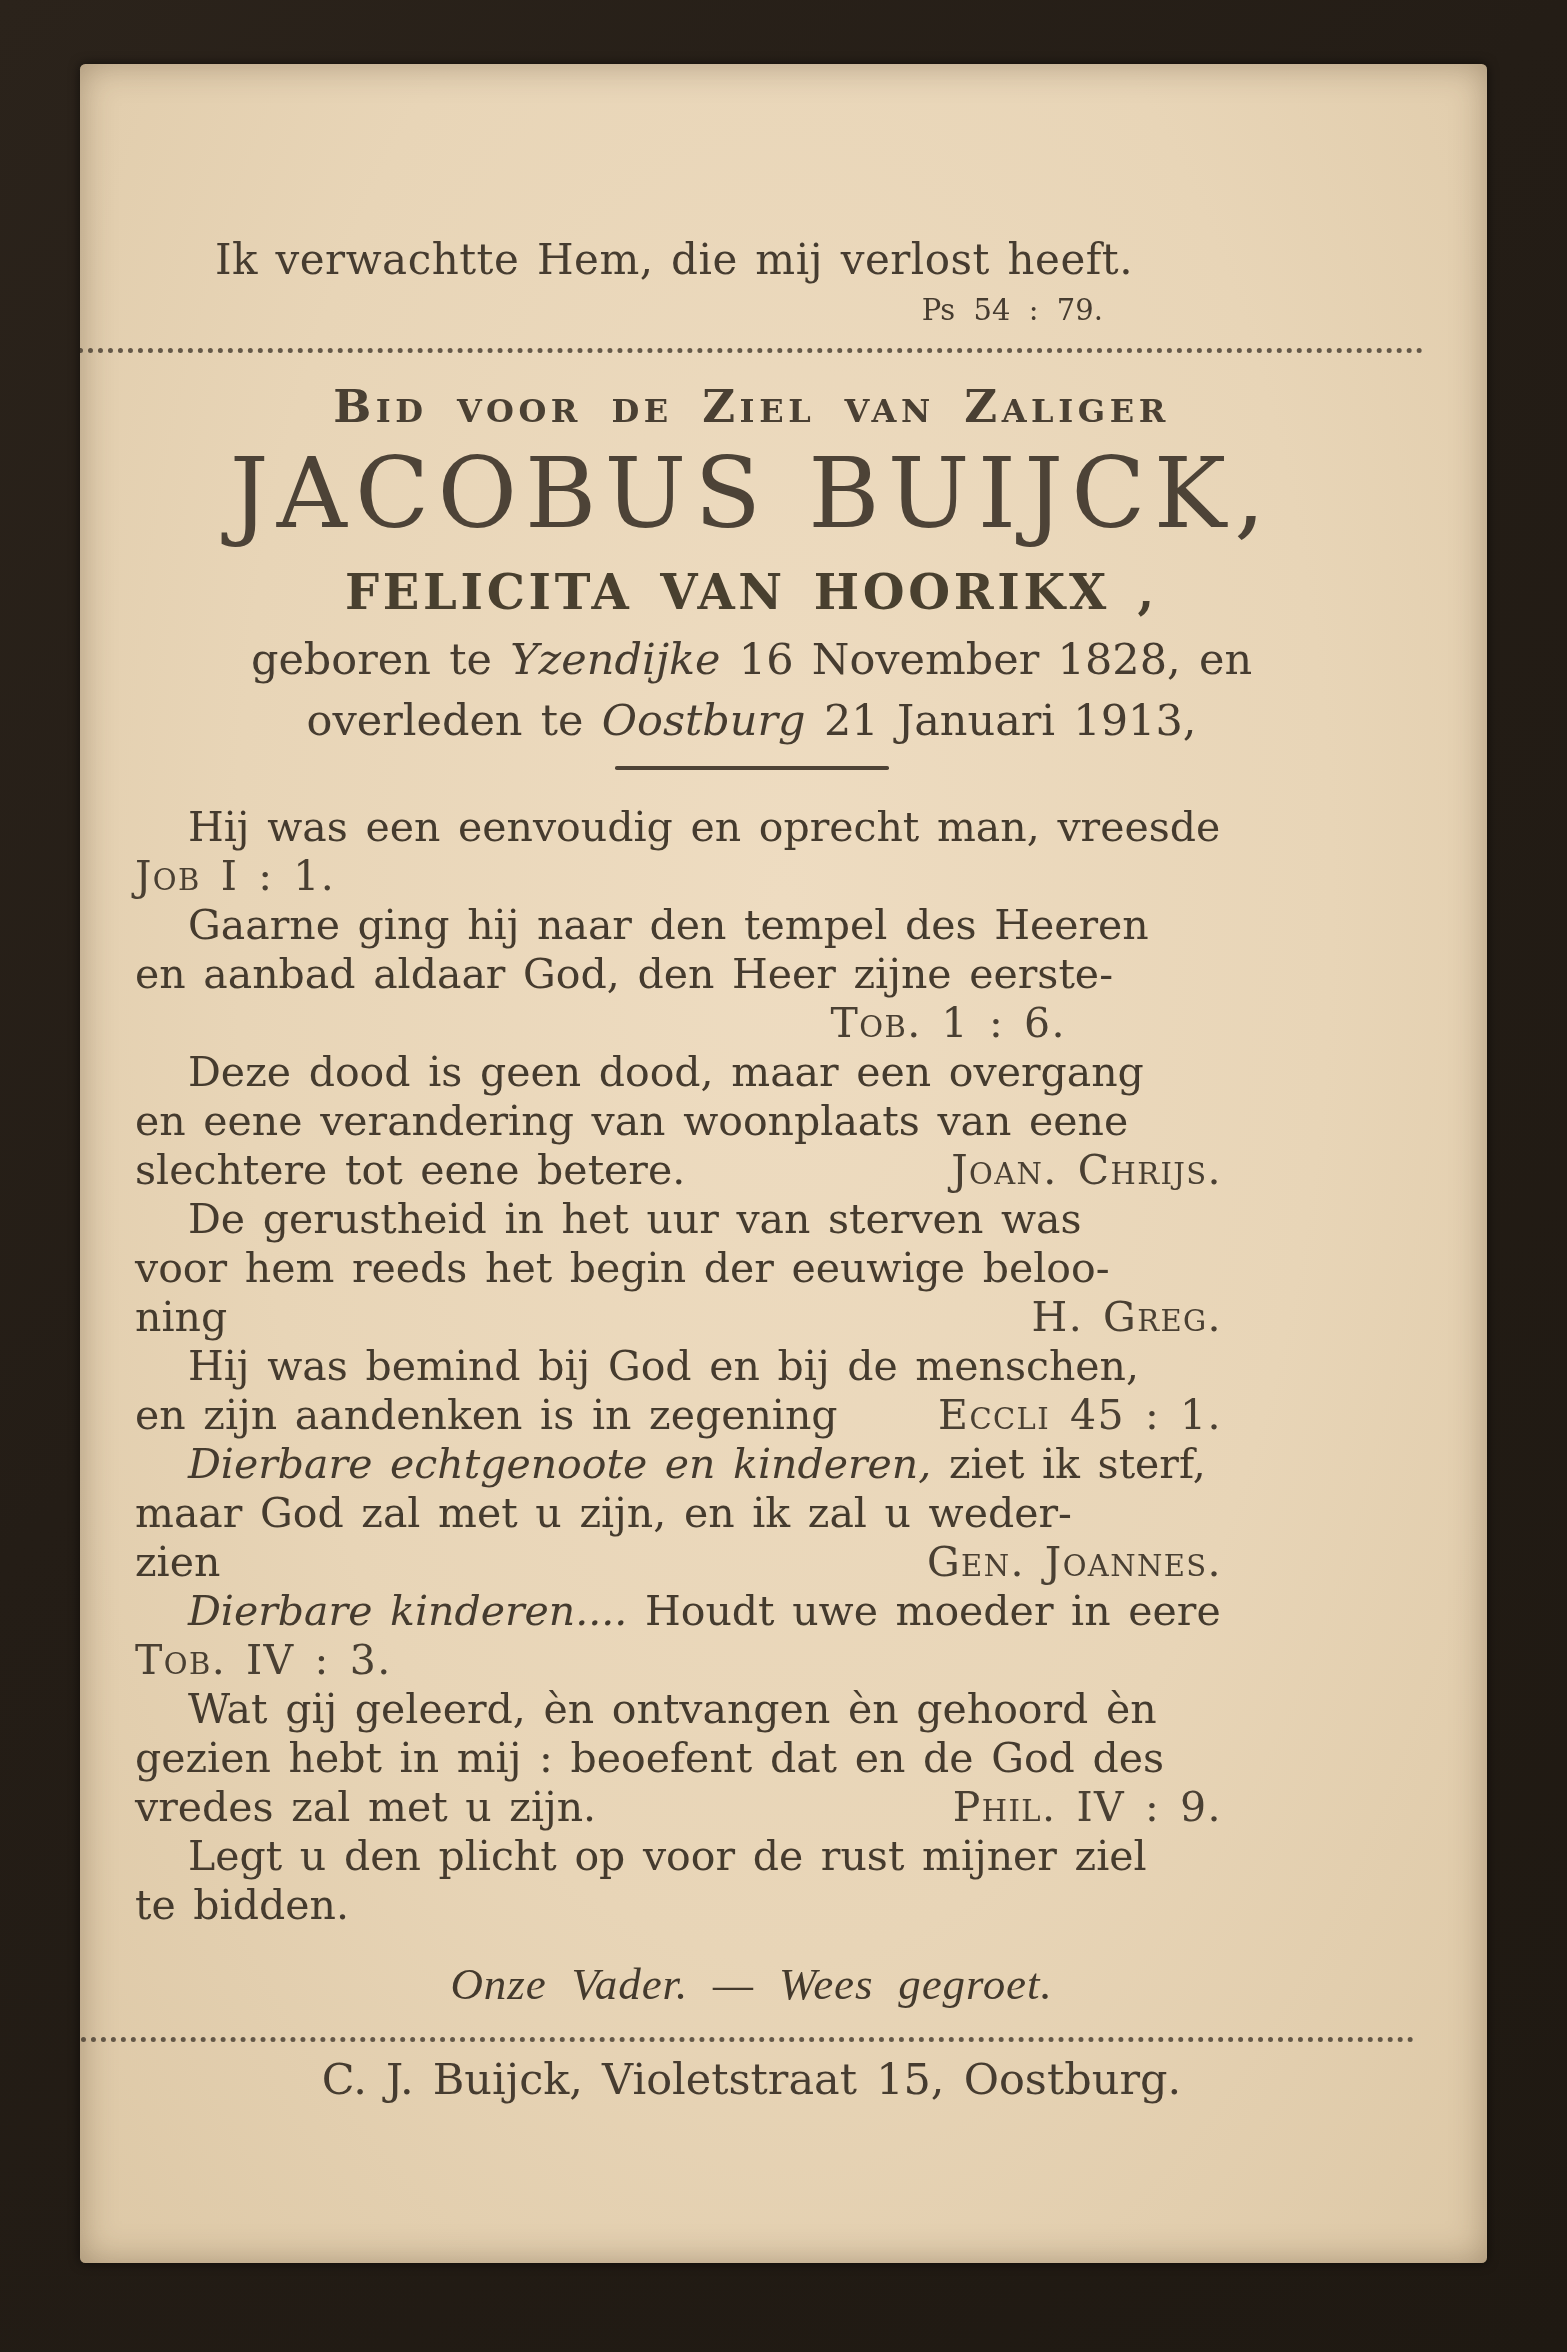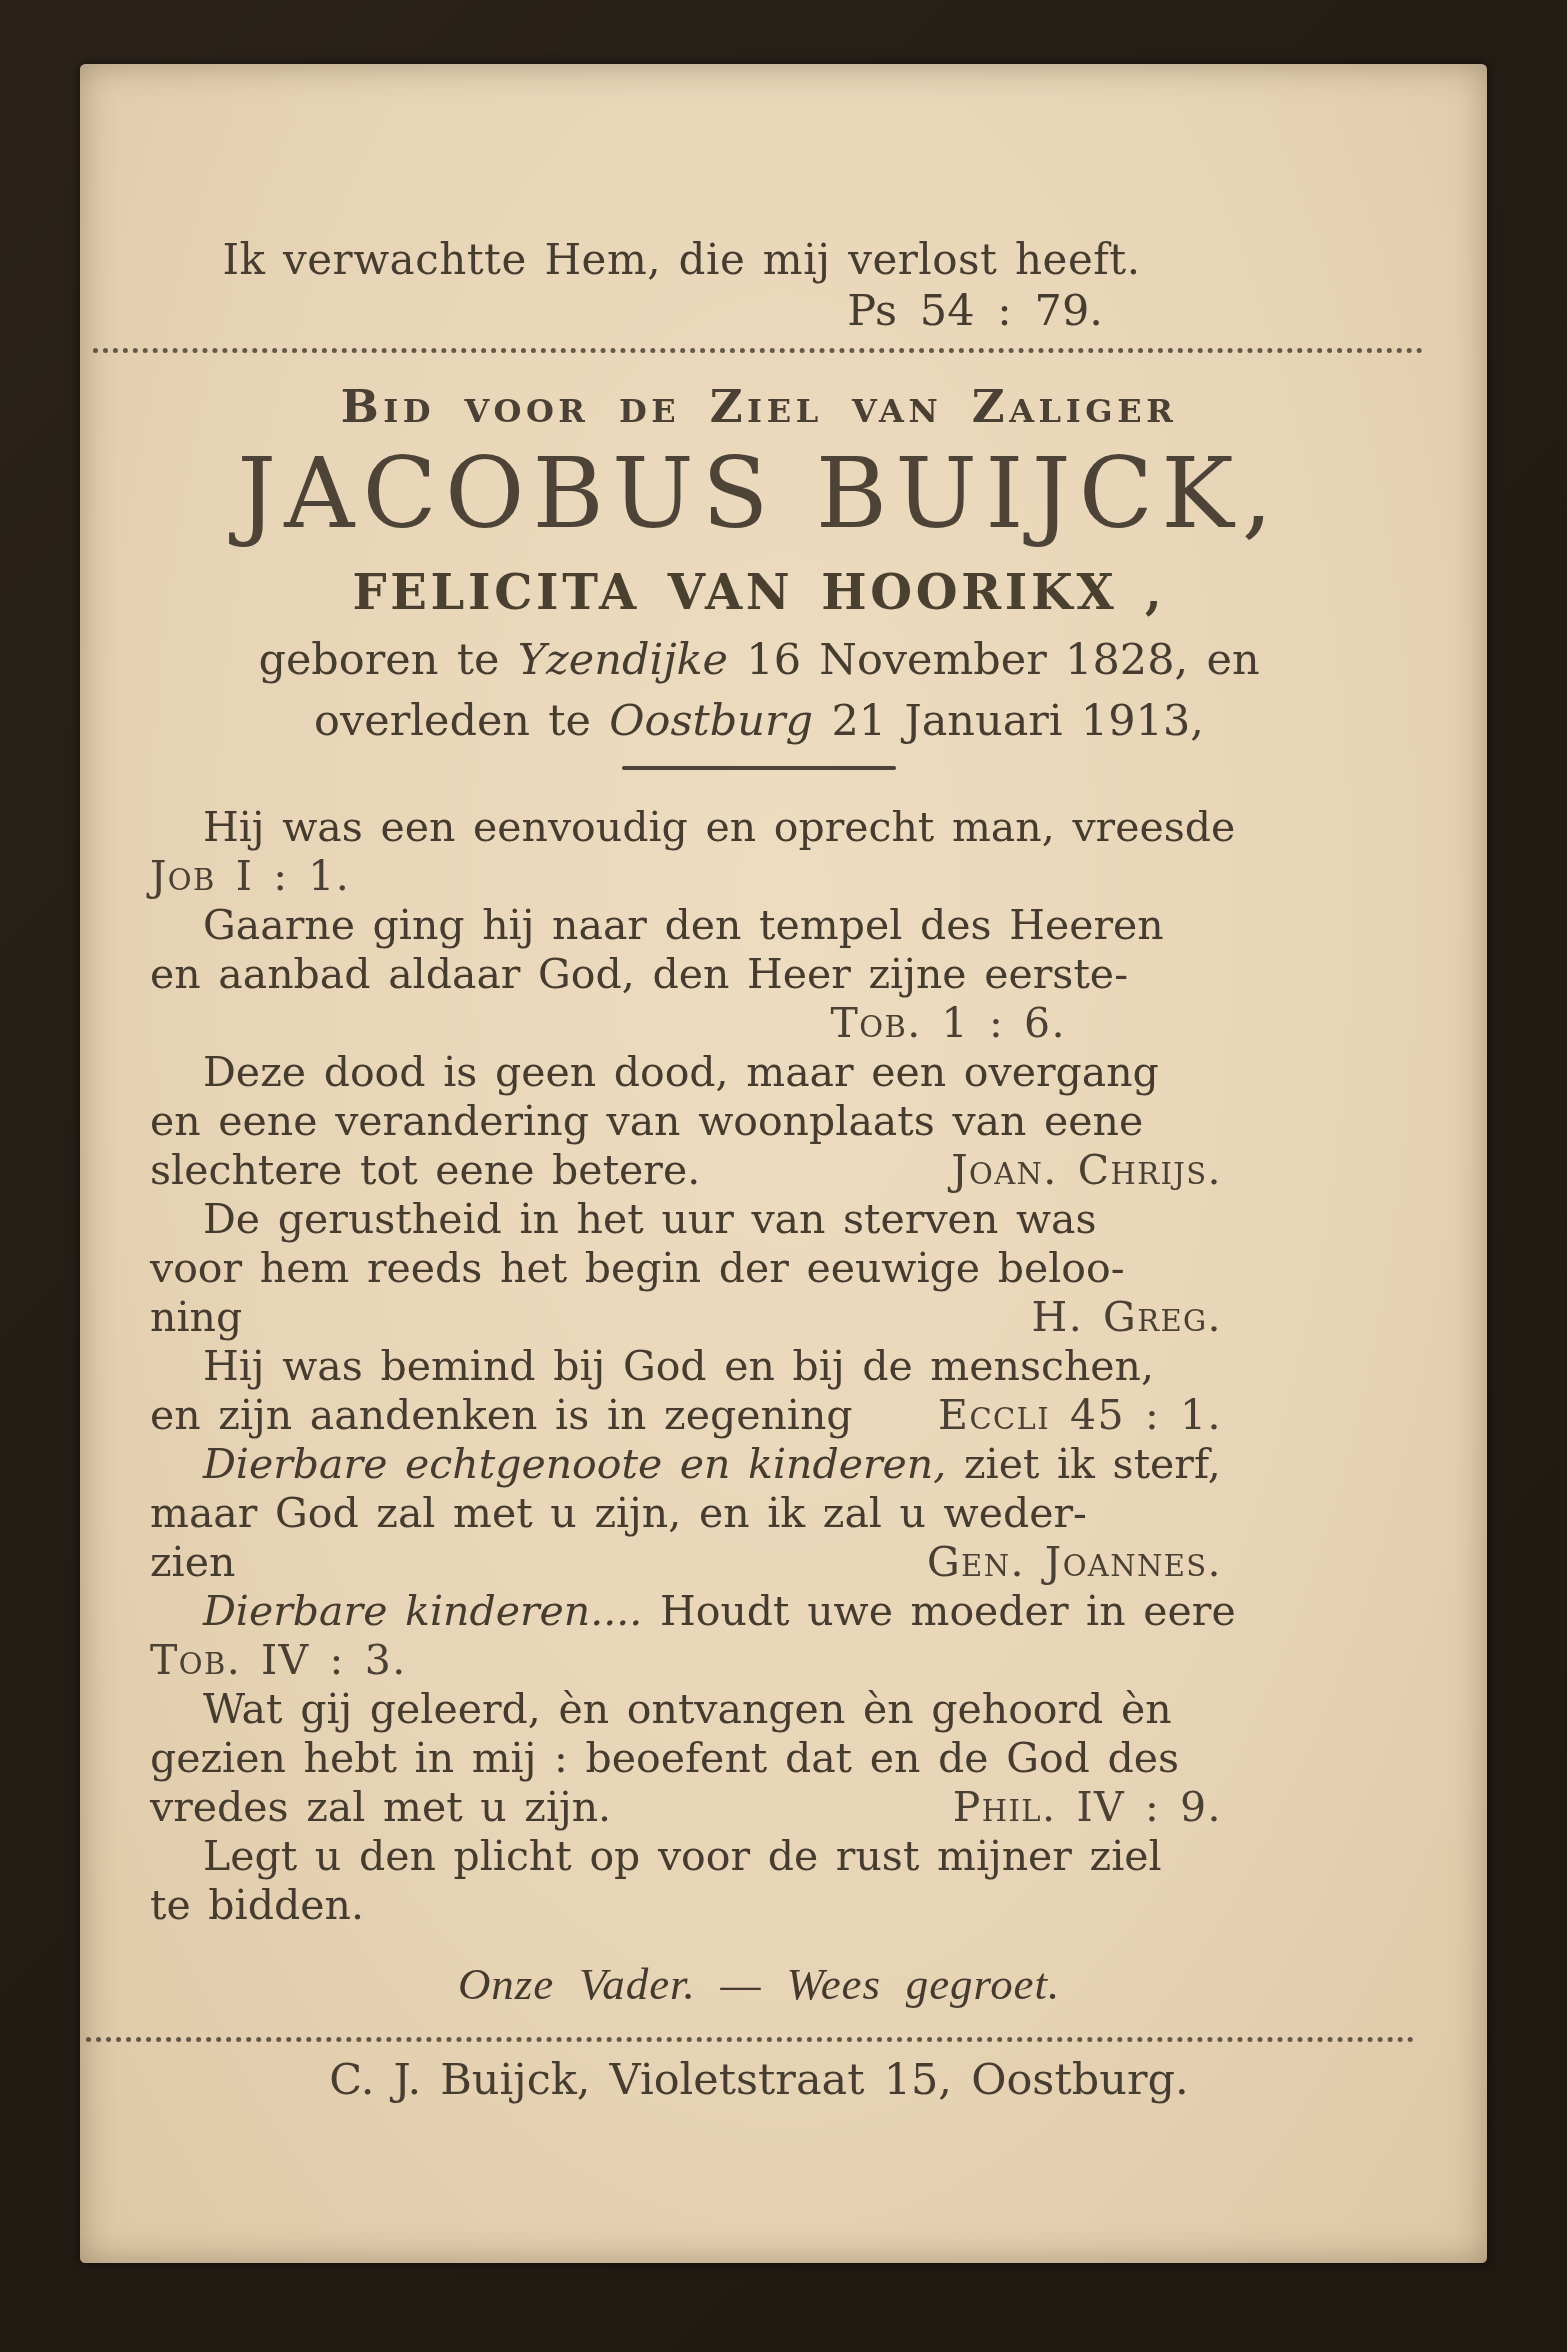--- a/index.html
+++ b/index.html
@@ -11,26 +11,26 @@
     padding: 64px 80px 90px 80px;
     font-family: "DejaVu Serif", "Liberation Serif", serif;
   }
   .paper {
     position: relative;
     width: 100%; height: 100%;
     box-sizing: border-box;
     border-radius: 5.5px;
     background: radial-gradient(ellipse at 50% 38%, #eedcc1 0%, #e8d5b7 55%, #ddc8a6 100%);
     box-shadow: inset 0 0 35px rgba(60,40,20,.35), 0 0 11px rgba(0,0,0,.6);
-    padding: 169px 119px 0 70px;
+    padding: 169px 119px 0 55px;
     color: #463c30;
     overflow: hidden;
   }
   .epigraph-line { font-size: 42px; line-height: 53px; text-align: center; margin-right: 155px; letter-spacing: 0.5px; word-spacing: 3.7px; }
-  .epigraph-ref { font-size: 43px; line-height: 49px; text-align: right; margin-right: 265px; word-spacing: 9.1px; }
+  .epigraph-ref { font-size: 29px; line-height: 49px; text-align: right; margin-right: 265px; word-spacing: 9.1px; }
   .dotted-rule { border: 0; border-top: 5.5px dotted #4e4336; height: 0; margin: 12.8px -55px 0 -57px; opacity: .85; }
   .dotted-rule.bottom { margin: 24px -46px 0 -64px; }
   .intro { margin-top: 27.4px; text-align: center; font-variant: small-caps; font-size: 45px; letter-spacing: 4.6px; word-spacing: 9.1px; font-weight: 600; color: #4a4033; }
   .big-name { margin-top: 5.5px; text-align: center; font-size: 97px; line-height: 110px; letter-spacing: 8.2px; font-weight: 400; color: #4d4337; white-space: nowrap; }
   .relation { text-align: center; font-size: 41px; line-height: 48px; margin-top: 3.7px; word-spacing: 3.7px; }
   .spouse { text-align: center; font-size: 48px; line-height: 64px; margin-top: 11px; font-weight: 700; letter-spacing: 3.7px; word-spacing: 7.3px; color: #49402f; }
   .vitals { text-align: center; font-size: 43px; line-height: 52px; word-spacing: 4.6px; margin-top: 9.1px; }
   .vitals .i, .i { font-style: italic; }
   .short-rule { width: 274px; height: 3.7px; background: #4e4336; margin: 20px auto 0 auto; border-radius: 1.8px; }
   .body-block { margin-top: 33px; font-size: 41px; line-height: 49px; word-spacing: 4.6px; color: #453b2e; }

